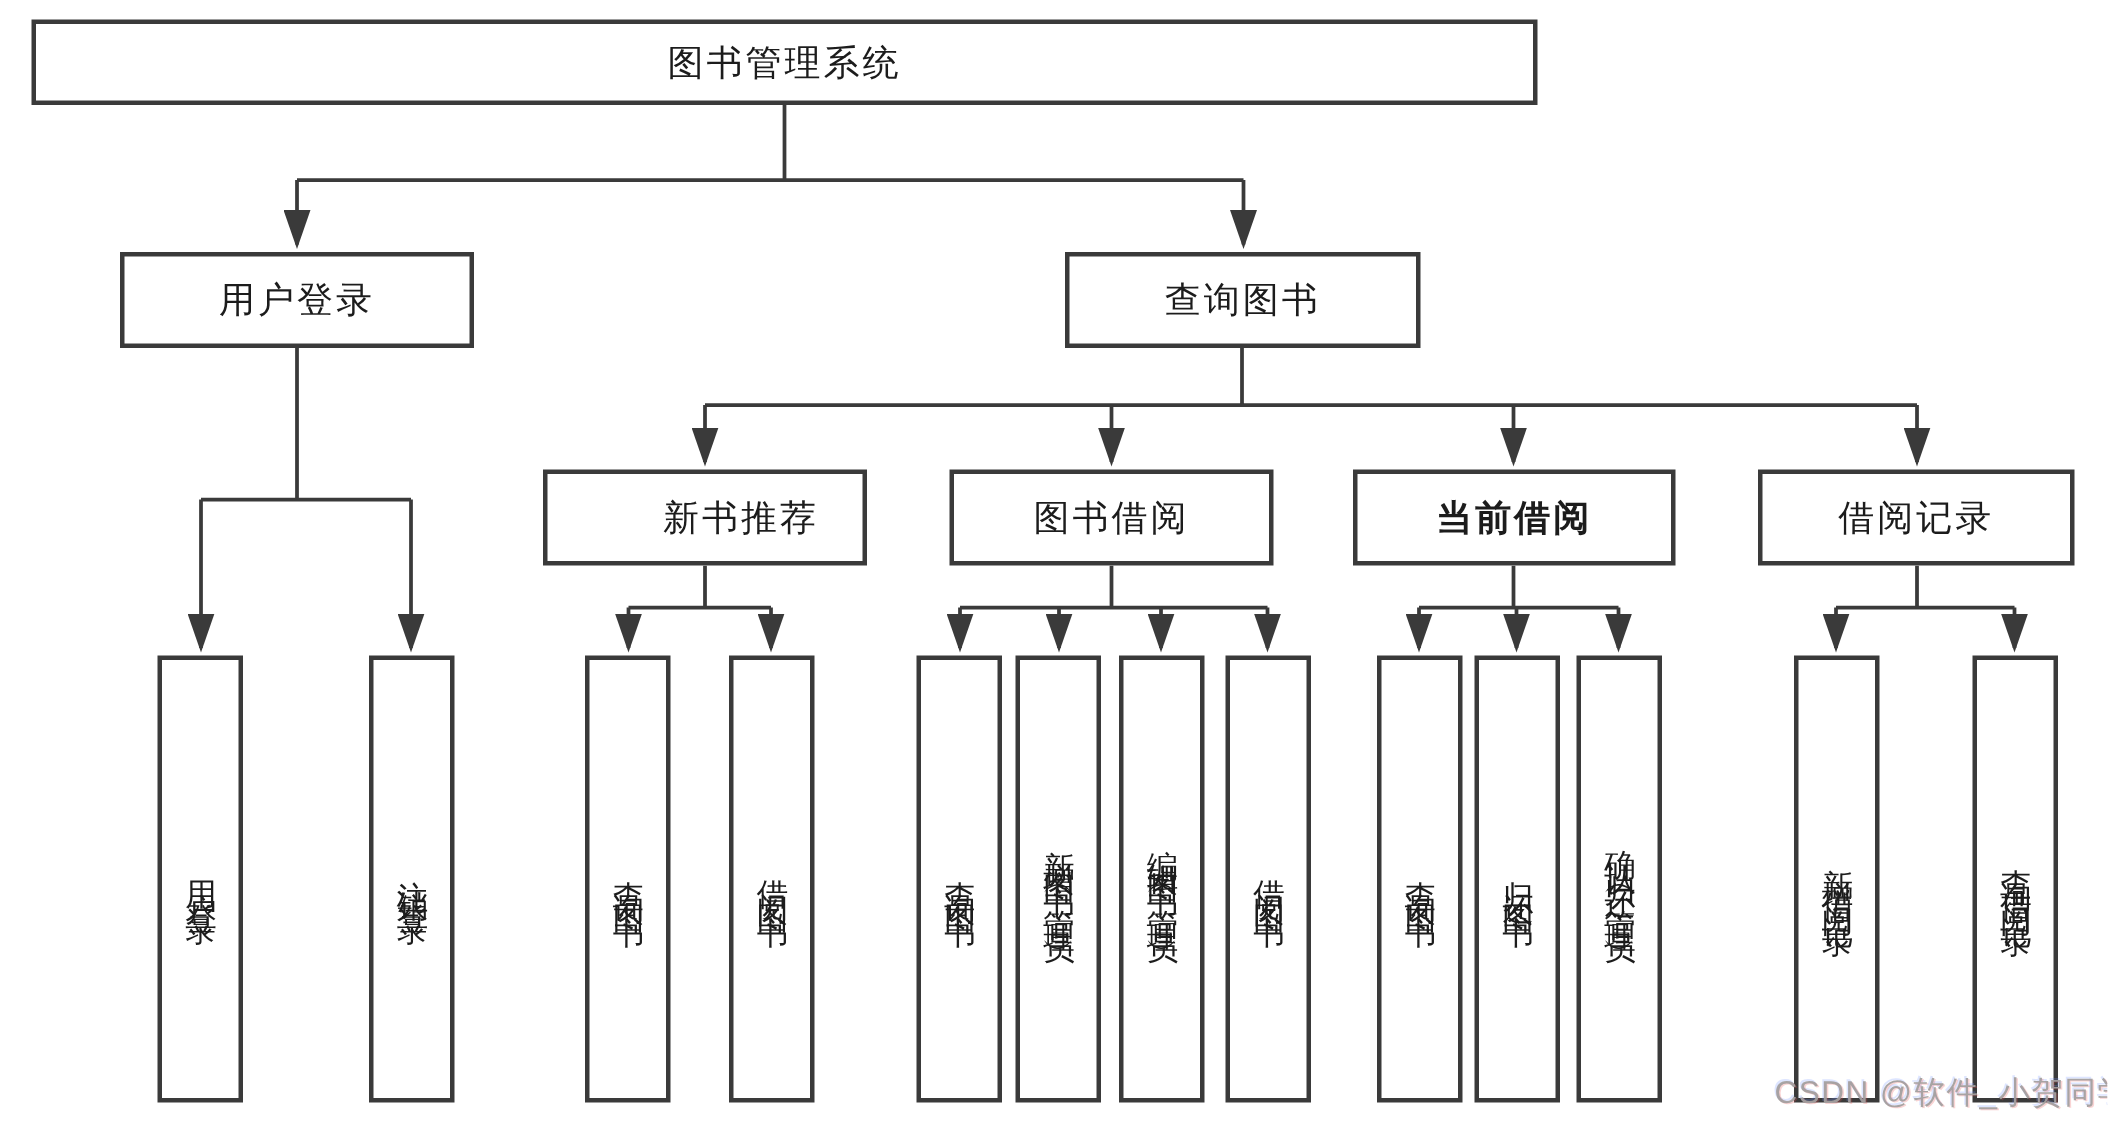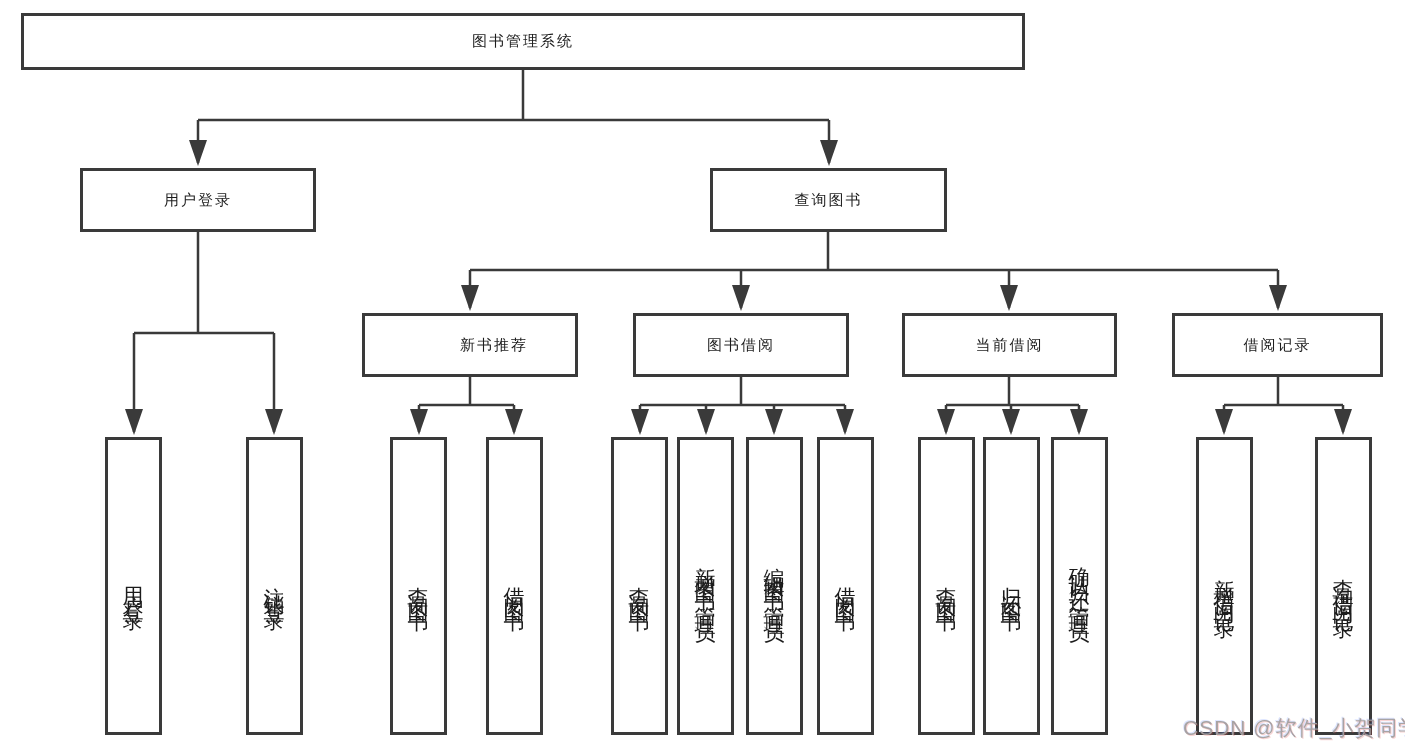--- a/index.html
+++ b/index.html
@@ -24,41 +24,41 @@
   }
   .node {
     position: absolute;
     box-sizing: border-box;
     background: #ffffff;
     border: 3px solid #3a3a3a;
     display: flex;
     align-items: center;
     justify-content: center;
     color: #1c1c1c;
-    font-size: 15px;
+    font-size: 24px;
     letter-spacing: 2px;
     z-index: 1;
     white-space: nowrap;
   }
   .leaf {
     writing-mode: vertical-rl;
     letter-spacing: 8px;
     font-size: 21px;
     white-space: normal;
     line-height: 1;
   }
   
   .n-root   { left: 21px;   top: 13px;  width: 1004px; height: 57px; }
   
   .n-userlogin { left: 80px;  top: 168px; width: 236px; height: 64px; }
   .n-bookmgmt  { left: 710px; top: 168px; width: 237px; height: 64px; }
   
   .n-newrec  { left: 362px;  top: 313px; width: 216px; height: 64px; padding-left: 48px; }
   .n-borrow  { left: 633px;  top: 313px; width: 216px; height: 64px; }
-  .n-current { left: 902px;  top: 313px; width: 215px; height: 64px; }
+  .n-current { left: 902px;  top: 313px; width: 215px; height: 64px; font-weight: bold; }
   .n-records { left: 1172px; top: 313px; width: 211px; height: 64px; }
   
   .lf { top: 437px; width: 57px; height: 298px; }
   .lf1  { left: 105px;  }
   .lf2  { left: 246px;  }
   .lf3  { left: 390px;  }
   .lf4  { left: 486px;  }
   .lf5  { left: 611px;  }
   .lf6  { left: 677px;  }
   .lf7  { left: 746px;  }

